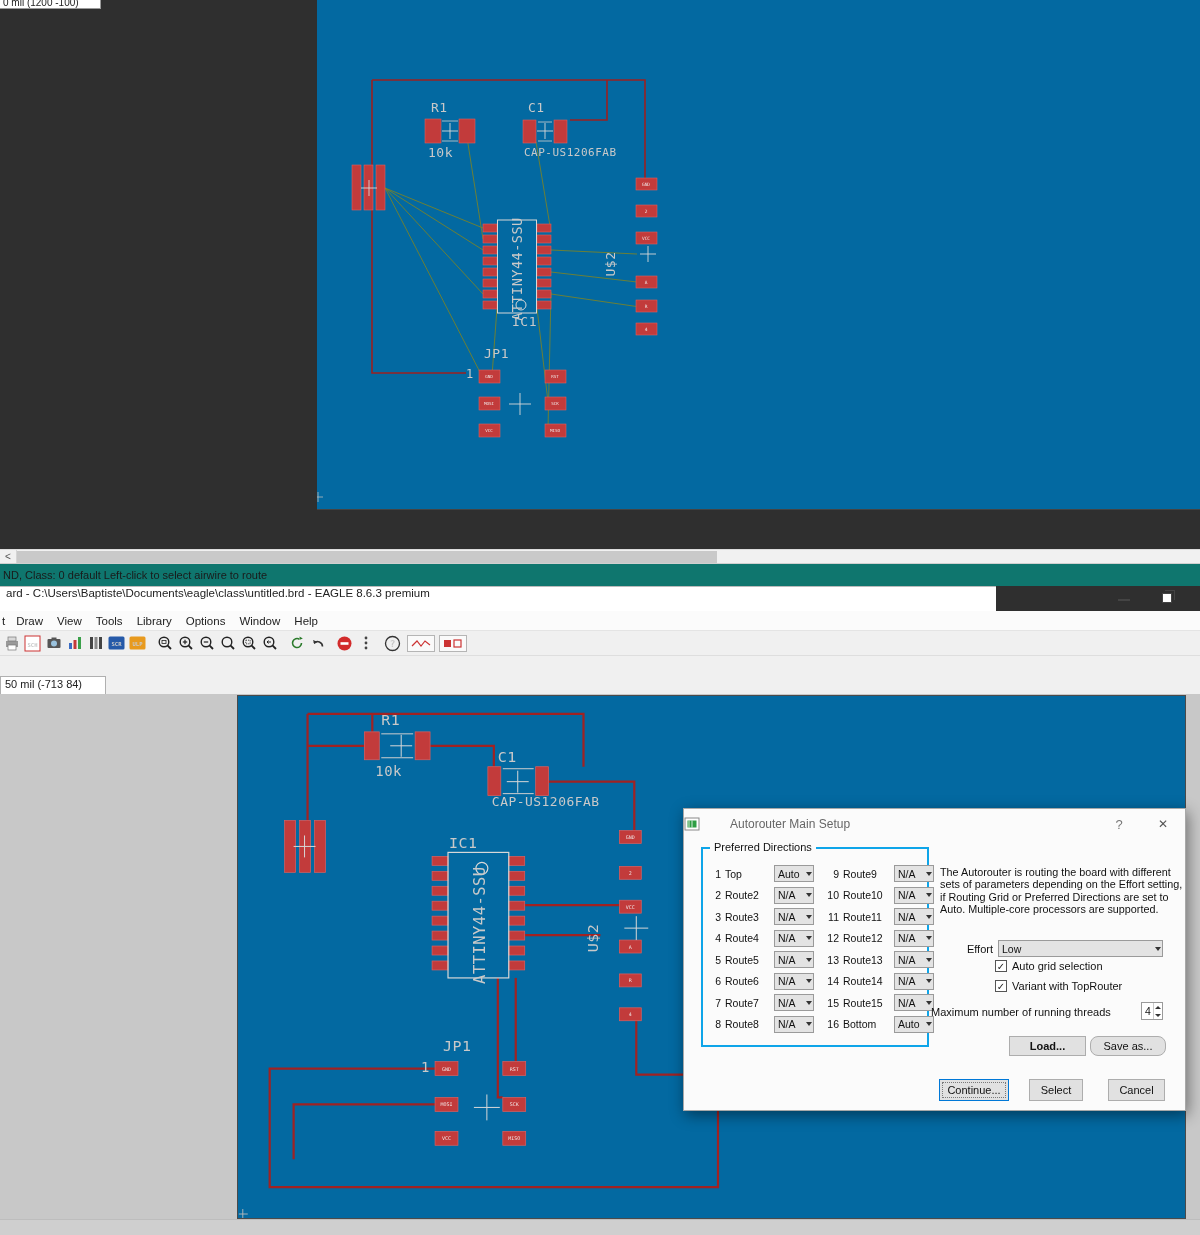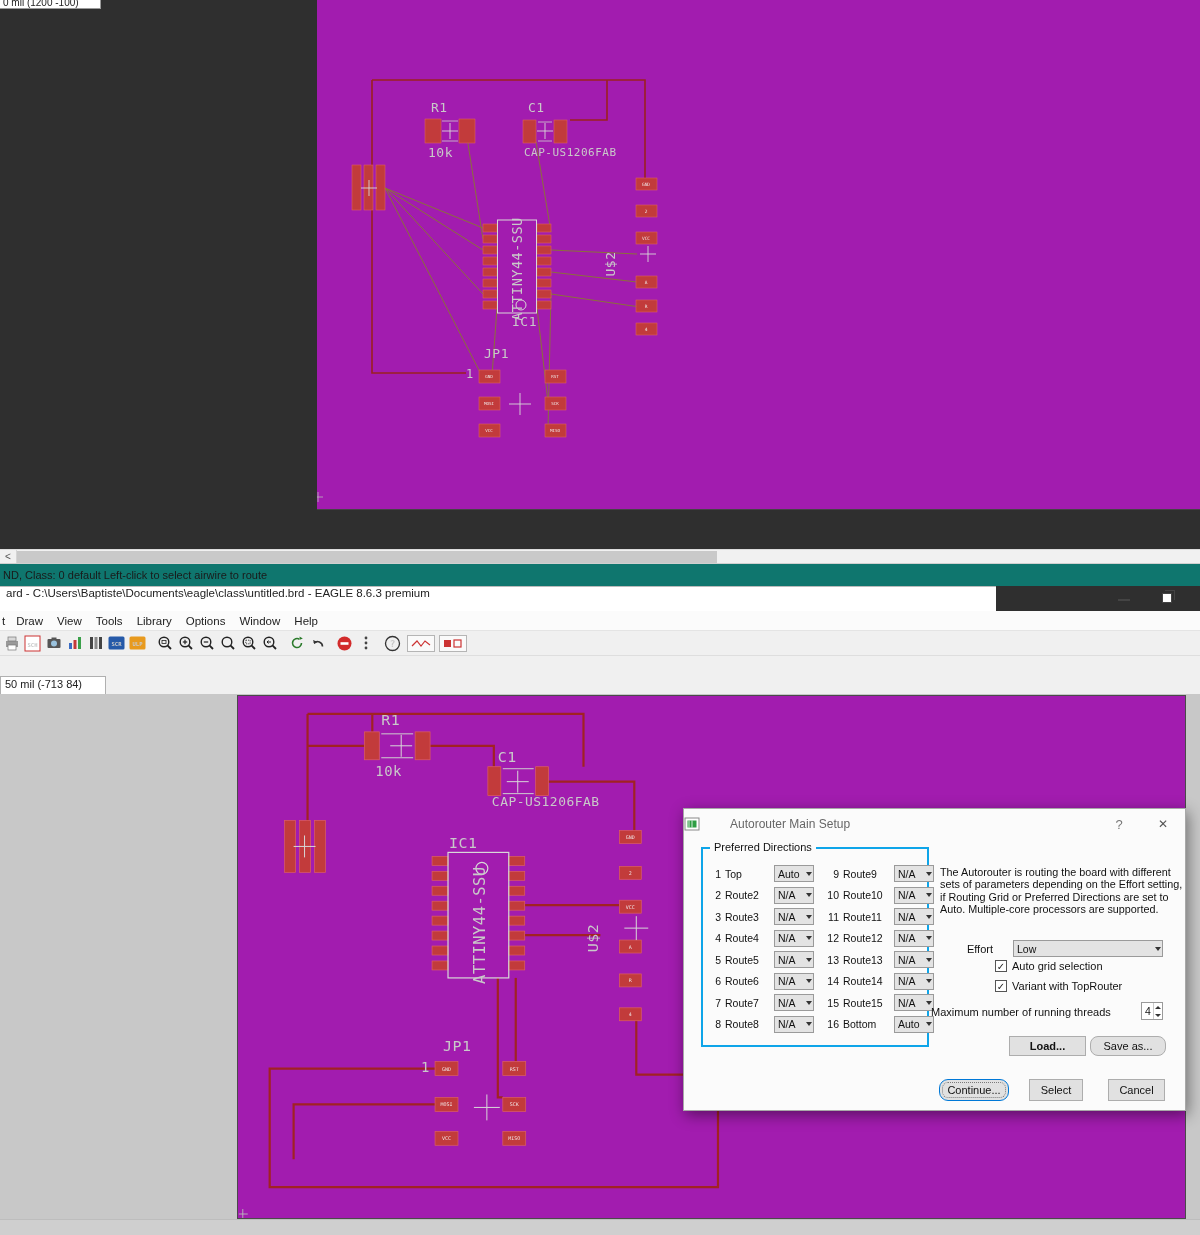--- a/index.html
+++ b/index.html
@@ -6,21 +6,21 @@
   html,body { background:#888; }
   body { font-family:"Liberation Sans", sans-serif; }
   .screen { position:relative; width:1200px; height:1235px; overflow:hidden; background:#2f2f2f; }
 
   
   .top-pane { position:absolute; left:0; top:0; width:1200px; height:549px; background:#2f2f2f; }
   .coord-fragment { position:absolute; left:0; top:0; width:101px; height:9px; background:#fff;
     border-right:1px solid #9a9a9a; border-bottom:1px solid #9a9a9a; overflow:hidden;
     font-size:10px; color:#222; padding-left:3px; }
   .coord-fragment span { display:block; margin-top:-4px; line-height:13px; white-space:nowrap; }
-  .canvas { position:absolute; background:#a21caf; overflow:hidden; }
+  .canvas { position:absolute; background:#0369a1; overflow:hidden; }
   .top-canvas { left:317px; top:0; width:883px; height:510px; border-bottom:1px solid #444; }
   .canvas svg { position:absolute; left:0; top:0; }
   svg text { font-family:"DejaVu Sans Mono", monospace; fill:#c9c9c9; letter-spacing:0.5px; }
   svg text.padlbl { fill:#efe3e3; letter-spacing:0; }
 
   
   .hscroll { position:absolute; left:0; top:549px; width:1200px; height:14px; background:#f1f1f1; border-top:1px solid #dcdcdc; }
   .hs-btn { position:absolute; left:0; top:0; width:17px; height:14px; background:#f1f1f1; color:#555;
     font-size:10px; line-height:13px; text-align:center; border-right:1px solid #d5d5d5; }
   .hs-thumb { position:absolute; left:17px; top:1px; width:700px; height:12px; background:#c9c9c9; }
@@ -74,35 +74,35 @@
   .pd-rows { position:absolute; left:5px; top:14px; right:3px; }
   .pd-row { display:grid; grid-template-columns:13px 45px 40px 21px 47px 40px; column-gap:4px; align-items:center; height:21.5px; }
   .pd-num { text-align:right; font-size:10.5px; }
   .pd-label { font-size:10.5px; white-space:nowrap; overflow:hidden; }
   .combo { display:flex; align-items:center; background:#e3e3e3; border:1px solid #9a9a9a; height:17px; font-size:10.5px; color:#111; }
   .combo .val { flex:1; padding:0 3px; white-space:nowrap; overflow:hidden; }
   .combo .arr { width:9px; height:100%; display:flex; align-items:center; justify-content:center; }
   .combo .arr::after { content:""; border-left:3px solid transparent; border-right:3px solid transparent; border-top:4px solid #333; }
   .info-text { position:absolute; left:256px; top:57px; width:245px; font-size:10.8px; line-height:12.4px; color:#111; }
   .effort-row { position:absolute; left:247px; top:131px; width:232px; display:flex; align-items:center; }
-  .effort-row .lbl { width:62px; text-align:right; margin-right:20px; font-size:11px; }
+  .effort-row .lbl { width:62px; text-align:right; margin-right:5px; font-size:11px; }
   .effort-row .combo { flex:1; }
   .chk-row { position:absolute; display:flex; align-items:center; font-size:11px; }
   .chk { width:12px; height:12px; border:1px solid #555; background:#fff; display:inline-flex; align-items:center;
     justify-content:center; font-size:10px; color:#222; margin-right:5px; }
   .threads-lbl { position:absolute; left:247px; top:197px; font-size:11px; }
   .spin { position:absolute; left:457px; top:193px; width:22px; height:18px; border:1px solid #9a9a9a; background:#fff; display:flex; }
   .spin .sval { flex:1; font-size:10.5px; text-align:left; padding:2px 0 0 3px; }
   .spin .arrs { width:9px; display:flex; flex-direction:column; border-left:1px solid #ccc; }
   .spin .up, .spin .dn { flex:1; display:flex; align-items:center; justify-content:center; }
   .spin .up::after { content:""; border-left:3px solid transparent; border-right:3px solid transparent; border-bottom:3.5px solid #333; }
   .spin .dn::after { content:""; border-left:3px solid transparent; border-right:3px solid transparent; border-top:3.5px solid #333; }
   .btn { position:absolute; background:#e1e1e1; border:1px solid #adadad; font-size:11px; color:#111;
     display:flex; align-items:center; justify-content:center; }
-  .btn.focus { border-color:#0078d7; outline:1px dotted #7a7a7a; outline-offset:-4px;border-radius:9px; }
+  .btn.focus { border-color:#0078d7; outline:1px dotted #7a7a7a; outline-offset:-4px; }
 </style>
 </head>
 <body>
 
 <div class="screen">
 
   <section class="top-pane">
     <div class="coord-fragment">
       <span>0 mil (1200 -100)</span>
     </div>

